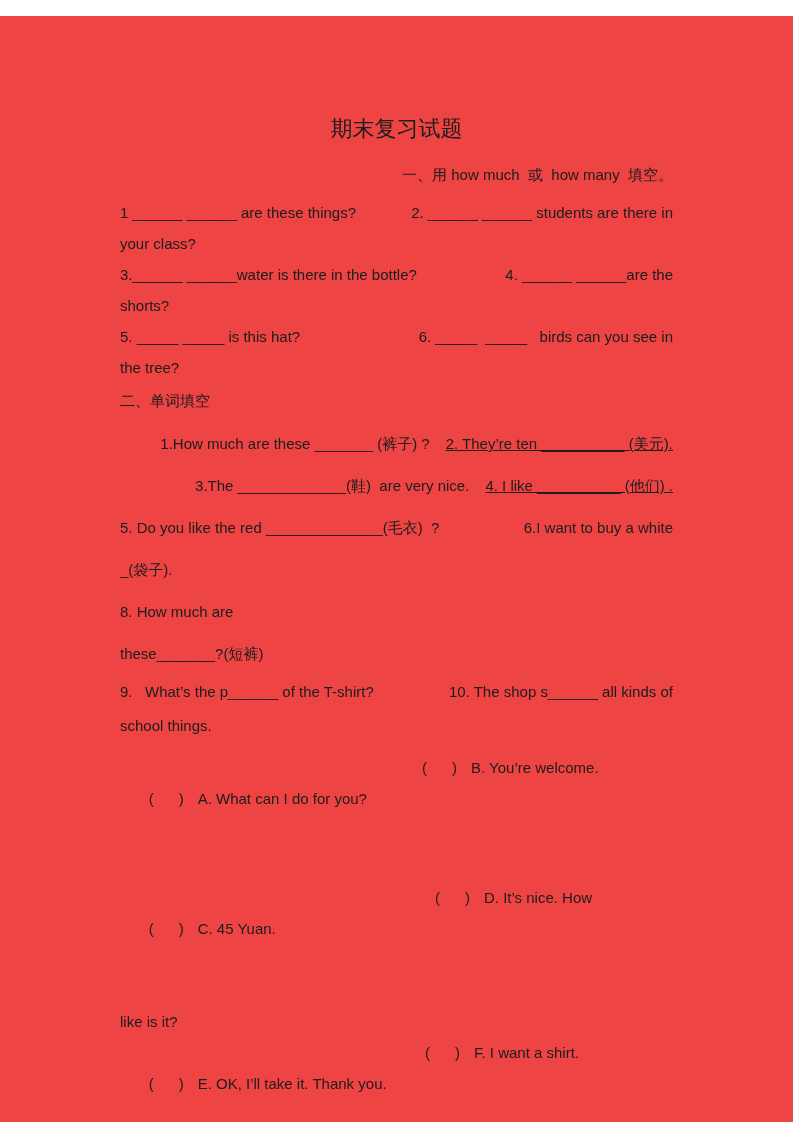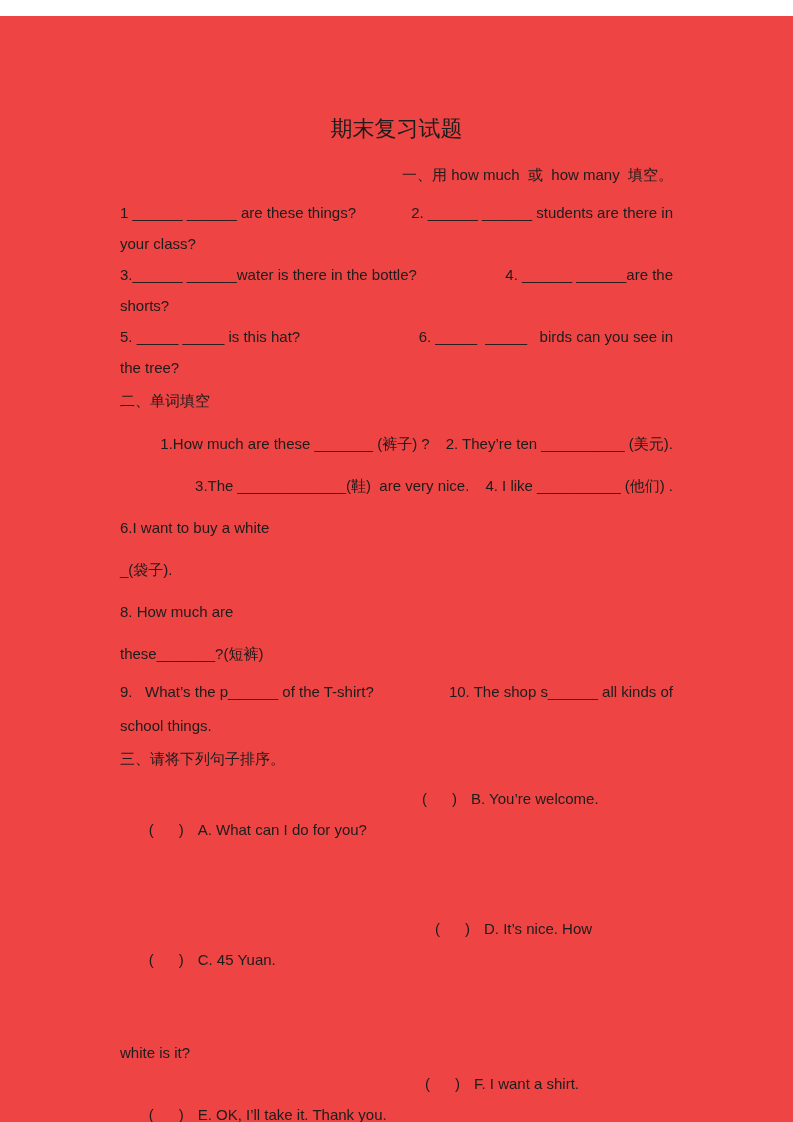--- a/index.html
+++ b/index.html
@@ -45,21 +45,21 @@
   
   .two {
     display: flex;
     justify-content: space-between;
   }
   
   .pair {
     display: flex;
     justify-content: flex-end;
   }
-  .pair .seg-right { margin-left: 16px; }
+  .pair .seg-right { margin-left: 16px; text-decoration: underline; }
 
   .s1-first { margin-top: 7px; gap: 32px; }
 
   .s2-line { line-height: 42px; }
   .s2-first { margin-top: 7px; }
   .s2-tight { line-height: 34px; }
 
   
   .row {
     position: relative;
@@ -102,41 +102,41 @@
   <div class="heading h2">二、单词填空</div>
   <div class="line s2-line pair s2-first">
     <span>1.How much are these _______ (裤子) ?</span>
     <span class="seg-right">2. They’re ten __________ (美元).</span>
   </div>
   <div class="line s2-line pair">
     <span>3.The _____________(鞋)  are very nice.</span>
     <span class="seg-right">4. I like __________ (他们) .</span>
   </div>
   <div class="line s2-line two">
+    <span>5. Do you like the red ______________(毛衣)  ?</span>
     <span>6.I want to buy a white</span>
   </div>
   <div class="line s2-line">_(袋子).</div>
   <div class="line s2-line two">
     <span>8. How much are</span>
   </div>
   <div class="line s2-line">these_______?(短裤)</div>
   <div class="line s2-tight two">
     <span>9.   What’s the p______ of the T-shirt?</span>
     <span>10. The shop s______ all kinds of</span>
   </div>
   <div class="line s2-tight">school things.</div>
 
-  <div class="heading h3">三、请将下列句子排序。</div>
   <div class="row row-ab">
     <span class="cell-left"><span class="br">(      )</span><span>A. What can I do for you?</span></span>
     <span class="cell-right"><span class="br">(      )</span><span>B. You’re welcome.</span></span>
   </div>
   <div class="row row-cd">
     <span class="cell-left"><span class="br">(      )</span><span>C. 45 Yuan.</span></span>
     <span class="cell-right"><span class="br">(      )</span><span>D. It’s nice. How</span></span>
   </div>
-  <div class="row">white is it?</div>
+  <div class="row">like is it?</div>
   <div class="row row-ef">
     <span class="cell-left"><span class="br">(      )</span><span>E. OK, I’ll take it. Thank you.</span></span>
     <span class="cell-right"><span class="br">(      )</span><span>F. I want a shirt.</span></span>
   </div>
 
 </div>
 
 </body></html>

